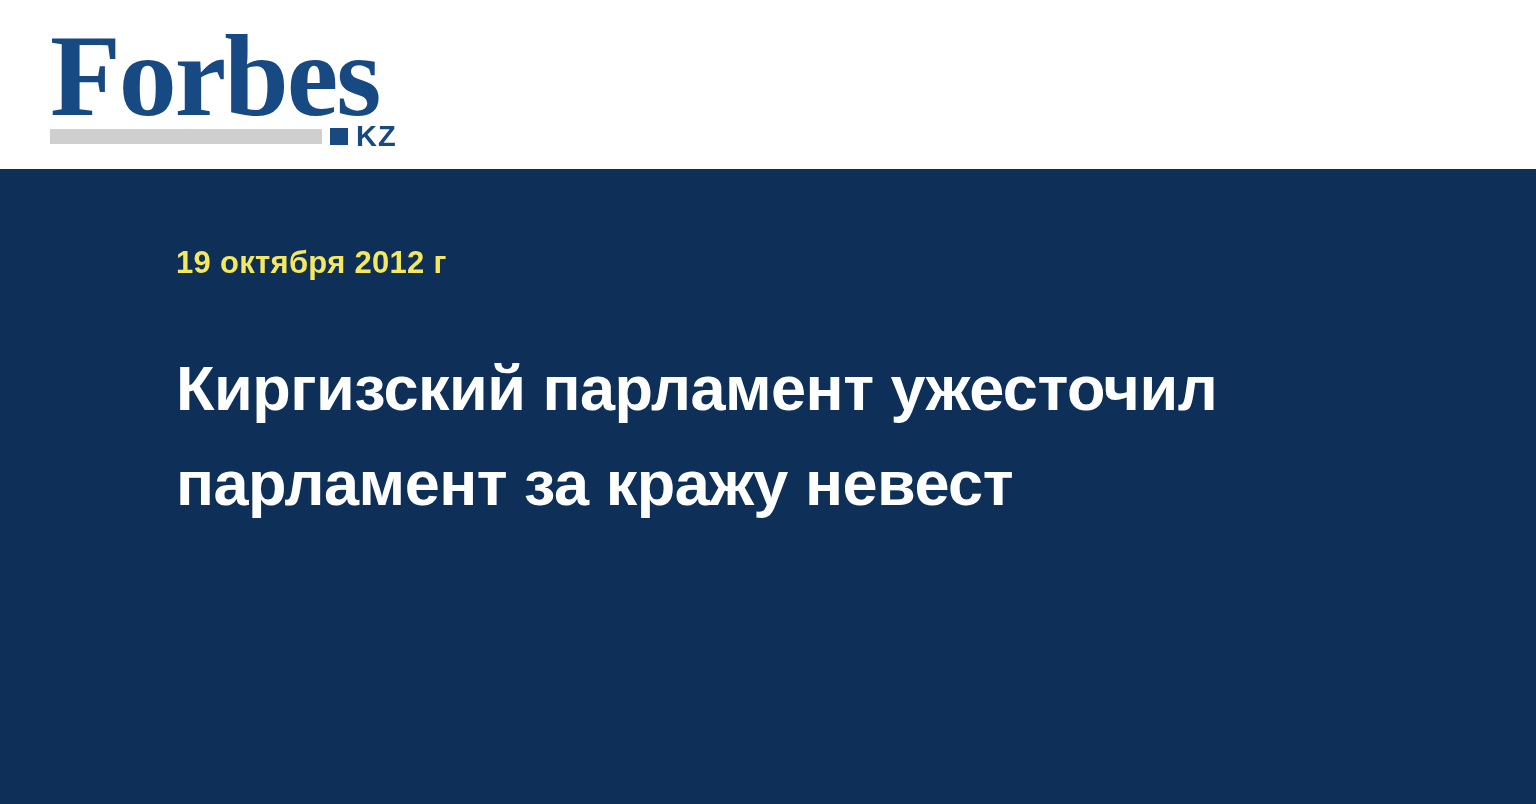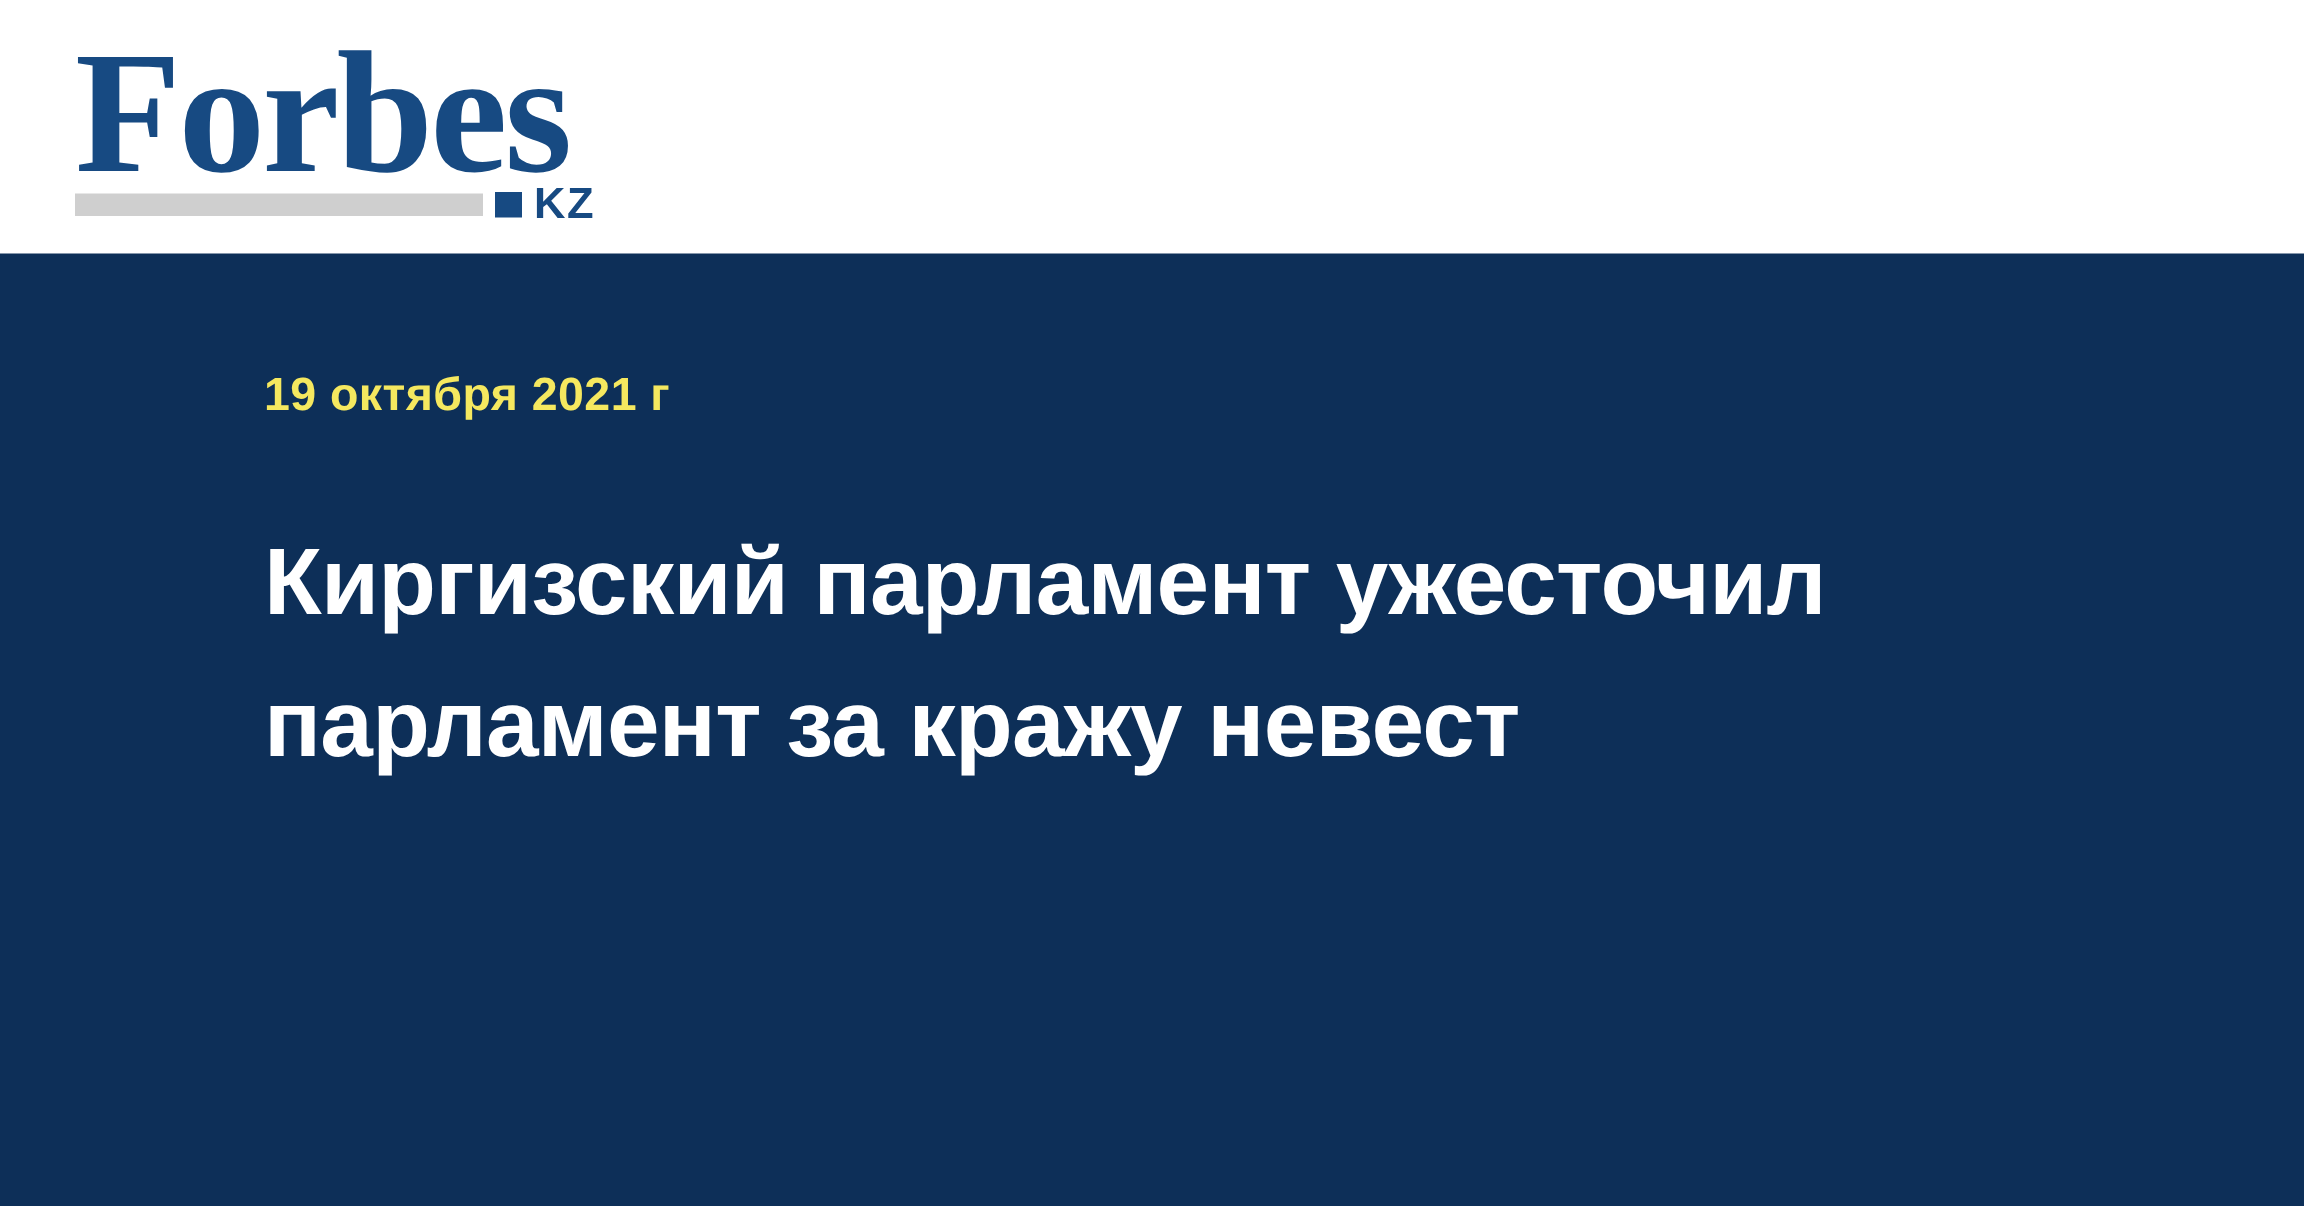--- a/index.html
+++ b/index.html
@@ -138,18 +138,18 @@
     <a class="brand-logo" href="#">
       <span class="brand-wordmark">Forbes</span>
       <span class="brand-underbar"></span>
       <span class="brand-square"></span>
       <span class="brand-kz">KZ</span>
     </a>
   </header>
 
   <section class="article-hero">
     <div class="hero-inner">
-      <div class="article-date">19 октября 2021 г</div>
+      <div class="article-date">19 октября 2012 г</div>
       <h1 class="article-title">Киргизский парламент ужесточил парламент за кражу невест</h1>
     </div>
   </section>
 
 </div>
 
 </body></html>

